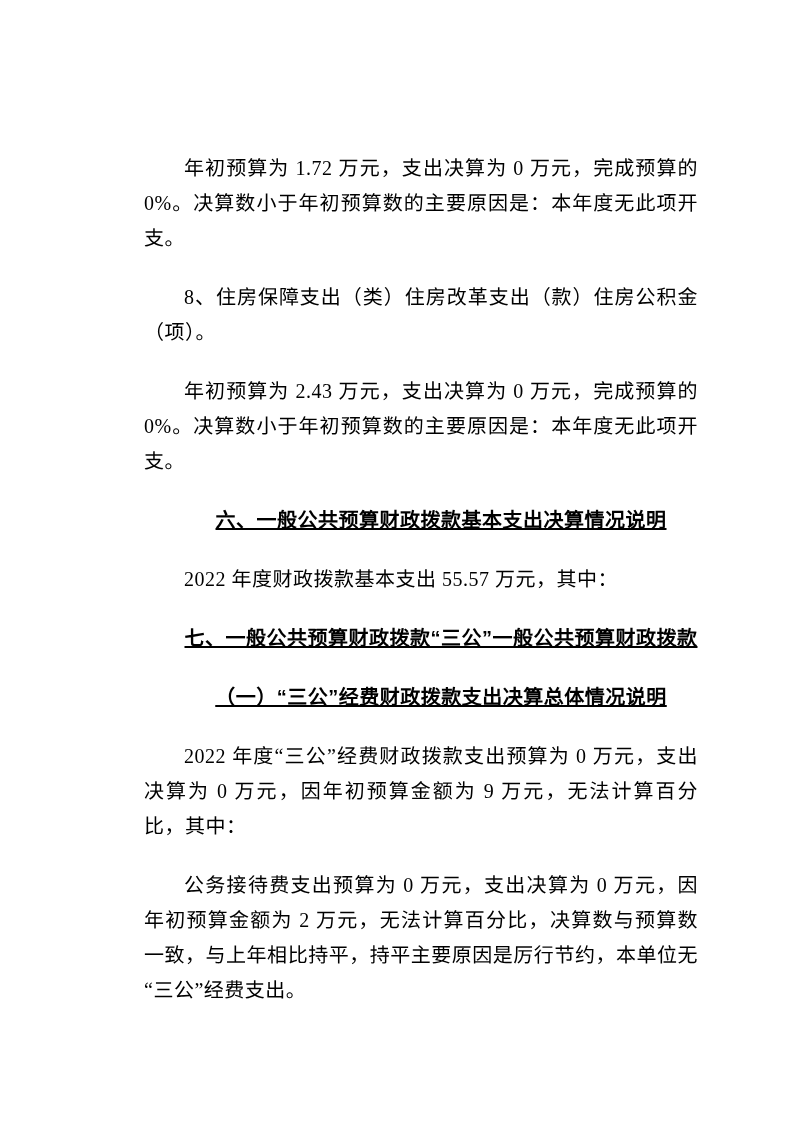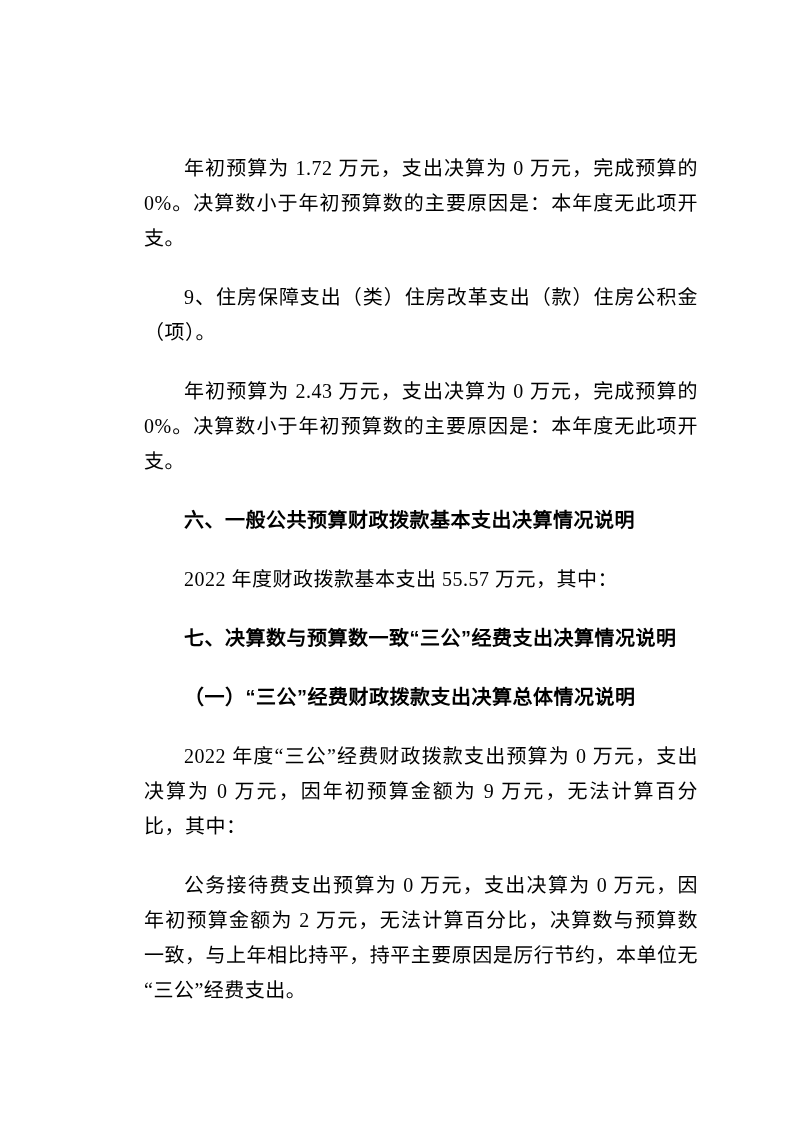--- a/index.html
+++ b/index.html
@@ -26,32 +26,33 @@
     line-height: 35px;
     text-align: justify;
     text-justify: inter-ideograph;
     text-indent: 2em;
     color: #000000;
     letter-spacing: 0.5px;
   }
   .content p.heading {
     font-family: "Liberation Sans", "DejaVu Sans", sans-serif;
     font-weight: bold;
-    text-align: left;
+    text-align: center;
     letter-spacing: 0.5px;
+    text-decoration: underline;
   }
 </style>
 </head>
 <body>
 
 <div class="page">
   <div class="content" id="document-content">
       <p class="body">年初预算为 1.72 万元，支出决算为 0 万元，完成预算的 0%。决算数小于年初预算数的主要原因是：本年度无此项开支。</p>
-      <p class="body">9、住房保障支出（类）住房改革支出（款）住房公积金（项）。</p>
+      <p class="body">8、住房保障支出（类）住房改革支出（款）住房公积金（项）。</p>
       <p class="body">年初预算为 2.43 万元，支出决算为 0 万元，完成预算的 0%。决算数小于年初预算数的主要原因是：本年度无此项开支。</p>
       <p class="heading">六、一般公共预算财政拨款基本支出决算情况说明</p>
       <p class="body">2022 年度财政拨款基本支出 55.57 万元，其中：</p>
-      <p class="heading">七、决算数与预算数一致“三公”经费支出决算情况说明</p>
+      <p class="heading">七、一般公共预算财政拨款“三公”一般公共预算财政拨款</p>
       <p class="heading">（一）“三公”经费财政拨款支出决算总体情况说明</p>
       <p class="body">2022 年度“三公”经费财政拨款支出预算为 0 万元，支出决算为 0 万元，因年初预算金额为 9 万元，无法计算百分比，其中：</p>
       <p class="body">公务接待费支出预算为 0 万元，支出决算为 0 万元，因年初预算金额为 2 万元，无法计算百分比，决算数与预算数一致，与上年相比持平，持平主要原因是厉行节约，本单位无“三公”经费支出。</p>
     </div>
 </div>
 
 </body></html>

